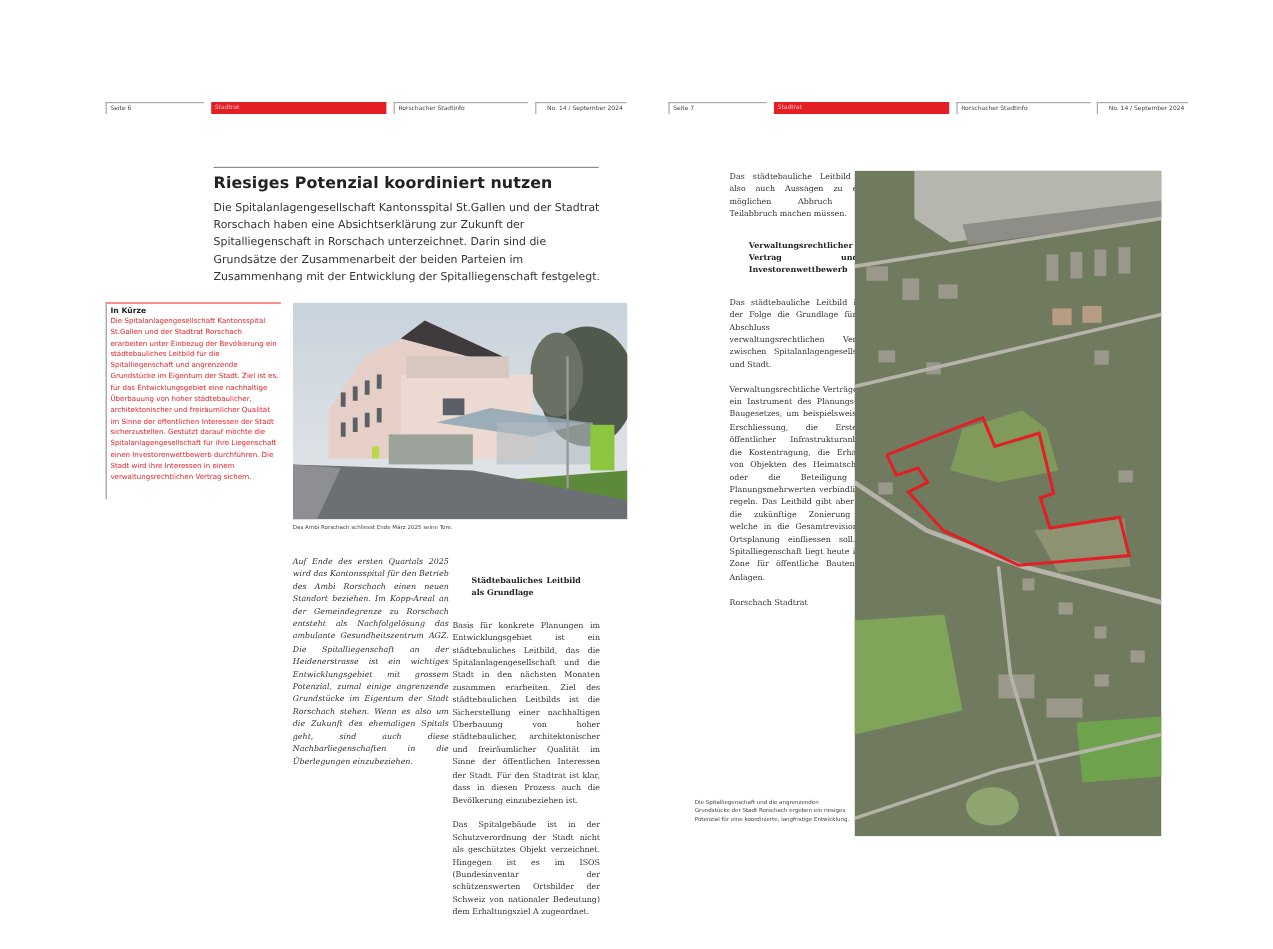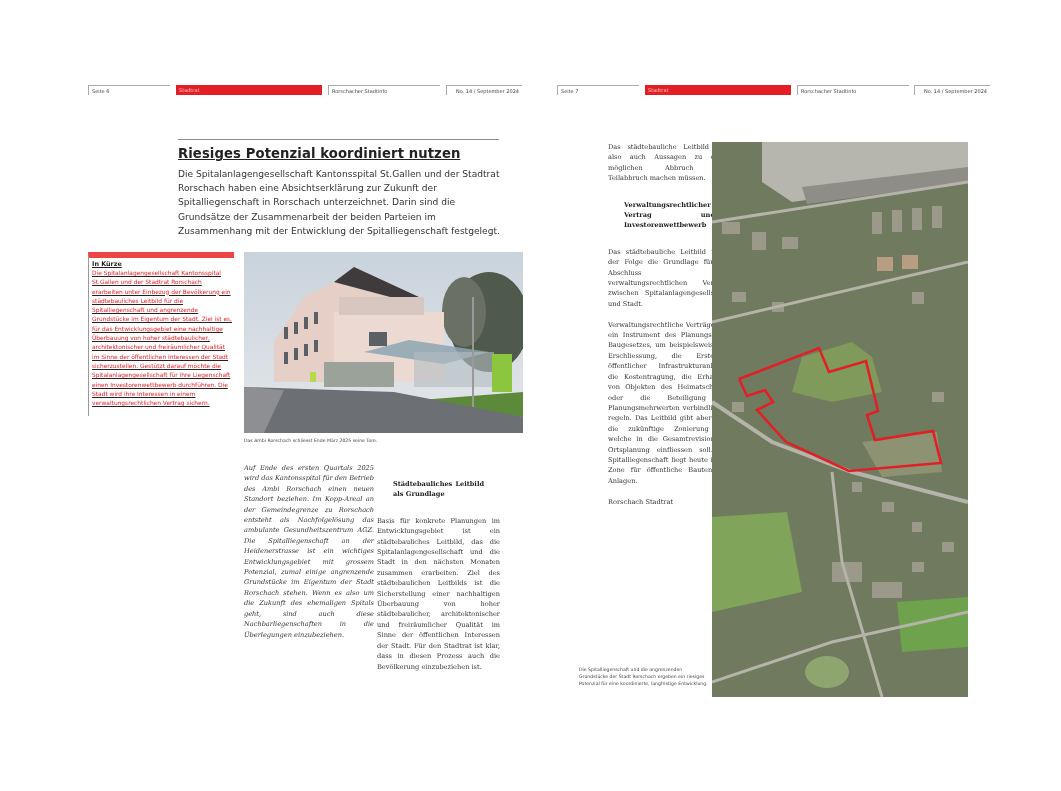--- a/index.html
+++ b/index.html
@@ -12,22 +12,22 @@
   .hdr-red { background:#e31e24; color:#f7c0c0; border:none; }
   .hdr-right { text-align:right; padding-right:3px; }
 
   
   .rule { position:absolute; height:1px; background:#8c8c8c; }
   .headline { position:absolute; left:178px; top:146px; width:330px; font-family:"DejaVu Sans", sans-serif;
               font-weight:bold; font-size:13.2px; color:#222; letter-spacing:0.1px; }
   .lead { position:absolute; left:178px; top:167px; width:326px; font-size:9.1px; line-height:14.2px; color:#333; }
 
   
-  .kurz { position:absolute; left:88px; top:252px; width:146px; border-left:1px solid #999; border-top:6px solid #ef4444;
-          padding:2px 0 0 3px; box-sizing:border-box; height:164px;text-decoration:underline; }
+  .kurz { position:absolute; left:88px; top:252px; width:146px; border-left:1px solid #999; border-top:1px solid #ef4444;
+          padding:2px 0 0 3px; box-sizing:border-box; height:164px; }
   .kurz-title { font-size:6.4px; font-weight:bold; color:#222; line-height:9px; }
   .kurz-body { font-size:5.9px; line-height:9.3px; color:#e31e24; }
 
   
   .photo { position:absolute; overflow:hidden; }
   .caption { position:absolute; font-size:4.6px; line-height:7.2px; color:#444; }
 
   
   .col { position:absolute; font-family:"DejaVu Serif", serif; font-size:6.6px; line-height:10.4px; color:#333;
          text-align:justify; hyphens:auto; }
@@ -46,21 +46,21 @@
 </div>
 
 <div>
   <div class="hdr-cell" style="left:557px;top:85px;width:82px;">Seite 7</div>
   <div class="hdr-cell hdr-red" style="left:645px;top:85px;width:146px;">Stadtrat</div>
   <div class="hdr-cell" style="left:797px;top:85px;width:112px;">Rorschacher Stadtinfo</div>
   <div class="hdr-cell hdr-right" style="left:914px;top:85px;width:76px;">No. 14 / September 2024</div>
 </div>
 
 <div class="rule" style="left:178px;top:139px;width:321px;"></div>
-<h1 class="headline" style="margin:0;text-decoration:underline;">Riesiges Potenzial koordiniert nutzen</h1>
+<h1 class="headline" style="margin:0;">Riesiges Potenzial koordiniert nutzen</h1>
 <div class="lead">Die Spitalanlagengesellschaft Kantonsspital St.Gallen und der Stadtrat Rorschach haben eine Absichtserklärung zur Zukunft der Spitalliegenschaft in Rorschach unterzeichnet. Darin sind die Grundsätze der Zusammenarbeit der beiden Parteien im Zusammenhang mit der Entwicklung der Spitalliegenschaft festgelegt.</div>
 
 <div class="kurz">
   <div class="kurz-title">In Kürze</div>
   <div class="kurz-body">Die Spitalanlagengesellschaft Kantonsspital St.Gallen und der Stadtrat Rorschach erarbeiten unter Einbezug der Bevölkerung ein städtebauliches Leitbild für die Spitalliegenschaft und angrenzende Grundstücke im Eigentum der Stadt. Ziel ist es, für das Entwicklungsgebiet eine nachhaltige Überbauung von hoher städtebaulicher, architektonischer und freiräumlicher Qualität im Sinne der öffentlichen Interessen der Stadt sicherzustellen. Gestützt darauf möchte die Spitalanlagengesellschaft für ihre Liegenschaft einen Investorenwettbewerb durchführen. Die Stadt wird ihre Interessen in einem verwaltungsrechtlichen Vertrag sichern.</div>
 </div>
 
 <div class="photo" style="left:244px;top:252px;width:279px;height:181px;">
   <svg width="279" height="181" viewBox="0 0 279 181">
     <defs>
@@ -108,20 +108,21 @@
 </div>
 <div class="caption" style="left:244px;top:437px;width:280px;">Das Ambi Rorschach schliesst Ende März 2025 seine Tore.</div>
 
 <div class="col" style="left:244px;top:463px;width:130px;font-style:italic;">
   <p>Auf Ende des ersten Quartals 2025 wird das Kantonsspital für den Betrieb des Ambi Rorschach einen neuen Standort beziehen. Im Kopp-Areal an der Gemeindegrenze zu Rorschach entsteht als Nachfolgelösung das ambulante Gesundheitszentrum AGZ. Die Spitalliegenschaft an der Heidenerstrasse ist ein wichtiges Entwicklungsgebiet mit grossem Potenzial, zumal einige angrenzende Grundstücke im Eigentum der Stadt Rorschach stehen. Wenn es also um die Zukunft des ehemaligen Spitals geht, sind auch diese Nachbarliegenschaften in die Überlegungen einzubeziehen.</p>
 </div>
 
 <div class="col" style="left:377px;top:463px;width:123px;">
   <h3>Städtebauliches Leitbild als Grundlage</h3>
   <p>Basis für konkrete Planungen im Entwicklungsgebiet ist ein städtebauliches Leitbild, das die Spitalanlagengesellschaft und die Stadt in den nächsten Monaten zusammen erarbeiten. Ziel des städtebaulichen Leitbilds ist die Sicherstellung einer nachhaltigen Überbauung von hoher städtebaulicher, architektonischer und freiräumlicher Qualität im Sinne der öffentlichen Interessen der Stadt. Für den Stadtrat ist klar, dass in diesen Prozess auch die Bevölkerung einzubeziehen ist.</p>
+  <p>Das Spitalgebäude ist in der Schutzverordnung der Stadt nicht als geschütztes Objekt verzeichnet. Hingegen ist es im ISOS (Bundesinventar der schützenswerten Ortsbilder der Schweiz von nationaler Bedeutung) dem Erhaltungsziel A zugeordnet.</p>
 </div>
 
 <div class="col" style="left:608px;top:142px;width:123px;">
   <p>Das städtebauliche Leitbild wird also auch Aussagen zu einem möglichen Abbruch oder Teilabbruch machen müssen.</p>
   <h3>Verwaltungsrechtlicher Vertrag und Investorenwettbewerb</h3>
   <p>Das städtebauliche Leitbild ist in der Folge die Grundlage für den Abschluss eines verwaltungsrechtlichen Vertrags zwischen Spitalanlagengesellschaft und Stadt.</p>
   <p>Verwaltungsrechtliche Verträge sind ein Instrument des Planungs- und Baugesetzes, um beispielsweise die Erschliessung, die Erstellung öffentlicher Infrastrukturanlagen, die Kostentragung, die Erhaltung von Objekten des Heimatschutzes oder die Beteiligung an Planungsmehrwerten verbindlich zu regeln. Das Leitbild gibt aber auch die zukünftige Zonierung vor, welche in die Gesamtrevision der Ortsplanung einfliessen soll. Die Spitalliegenschaft liegt heute in der Zone für öffentliche Bauten und Anlagen.</p>
   <p class="sig">Rorschach Stadtrat</p>
 </div>
 

